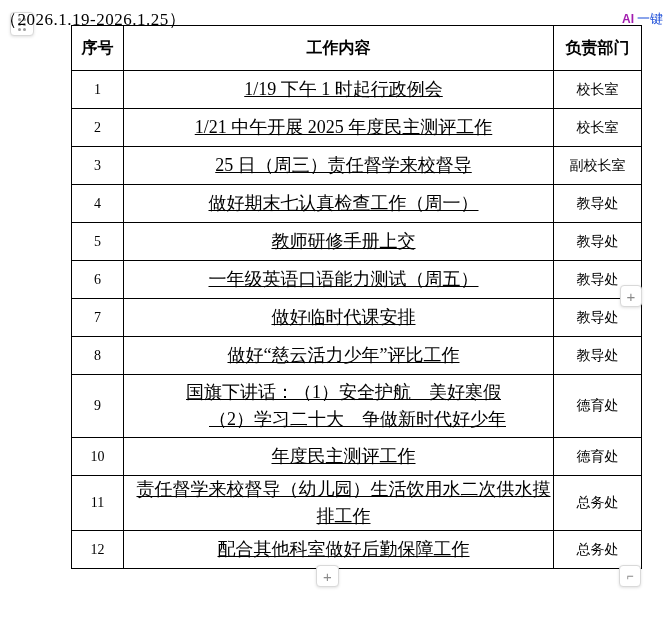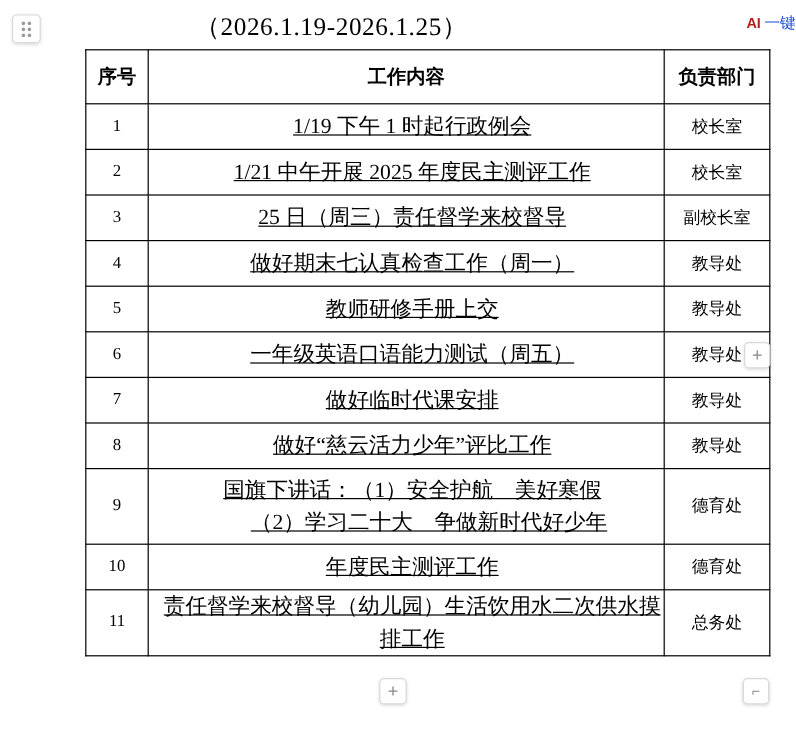--- a/index.html
+++ b/index.html
@@ -78,48 +78,48 @@
     position: absolute;
     left: 622px;
     top: 10px;
     display: flex;
     align-items: center;
     gap: 3px;
     font-family: "Liberation Sans", sans-serif;
     font-size: 12px;
   }
   #ai-badge .ai-mark {
-    color: #b91c1c;
+    color: #a21caf;
     font-weight: bold;
     font-size: 12px;
   }
   #ai-badge .ai-text {
     color: #1d4ed8;
     font-size: 13px;
     font-family: "Liberation Serif", serif;
     white-space: nowrap;
   }
 
   
   #doc-title {
     position: absolute;
     top: 8px;
     left: 0;
     width: 552px;
-    text-align: center;
-    font-size: 21px;
+    text-align: left;
+    font-size: 17px;
     letter-spacing: 0.5px;
     font-family: "Liberation Serif", serif;
   }
 
   
   #schedule-table-wrap {
     position: absolute;
     left: 42px;
-    top: 41px;
+    top: 25px;
     width: 570px;
     padding-left: 29px;
   }
   table {
     border-collapse: collapse;
     width: 570px;
     table-layout: fixed;
   }
   td, th {
     border: 1px solid #000000;
@@ -251,19 +251,24 @@
       <tr>
         <td class="no">10</td>
         <td class="detail">年度民主测评工作</td>
         <td class="dept">德育处</td>
       </tr>
       <tr>
         <td class="no">11</td>
         <td class="detail">责任督学来校督导（幼儿园）生活饮用水二次供水摸排工作</td>
         <td class="dept">总务处</td>
       </tr>
+      <tr>
+        <td class="no">12</td>
+        <td class="detail">配合其他科室做好后勤保障工作</td>
+        <td class="dept">总务处</td>
+      </tr>
     </tbody>
   </table>
 </div>
 
 <div id="add-row-right" class="float-btn">+</div>
 <div id="add-row-bottom" class="float-btn">+</div>
 <div id="resize-handle" class="float-btn">⌐</div>
 
 </body></html>

